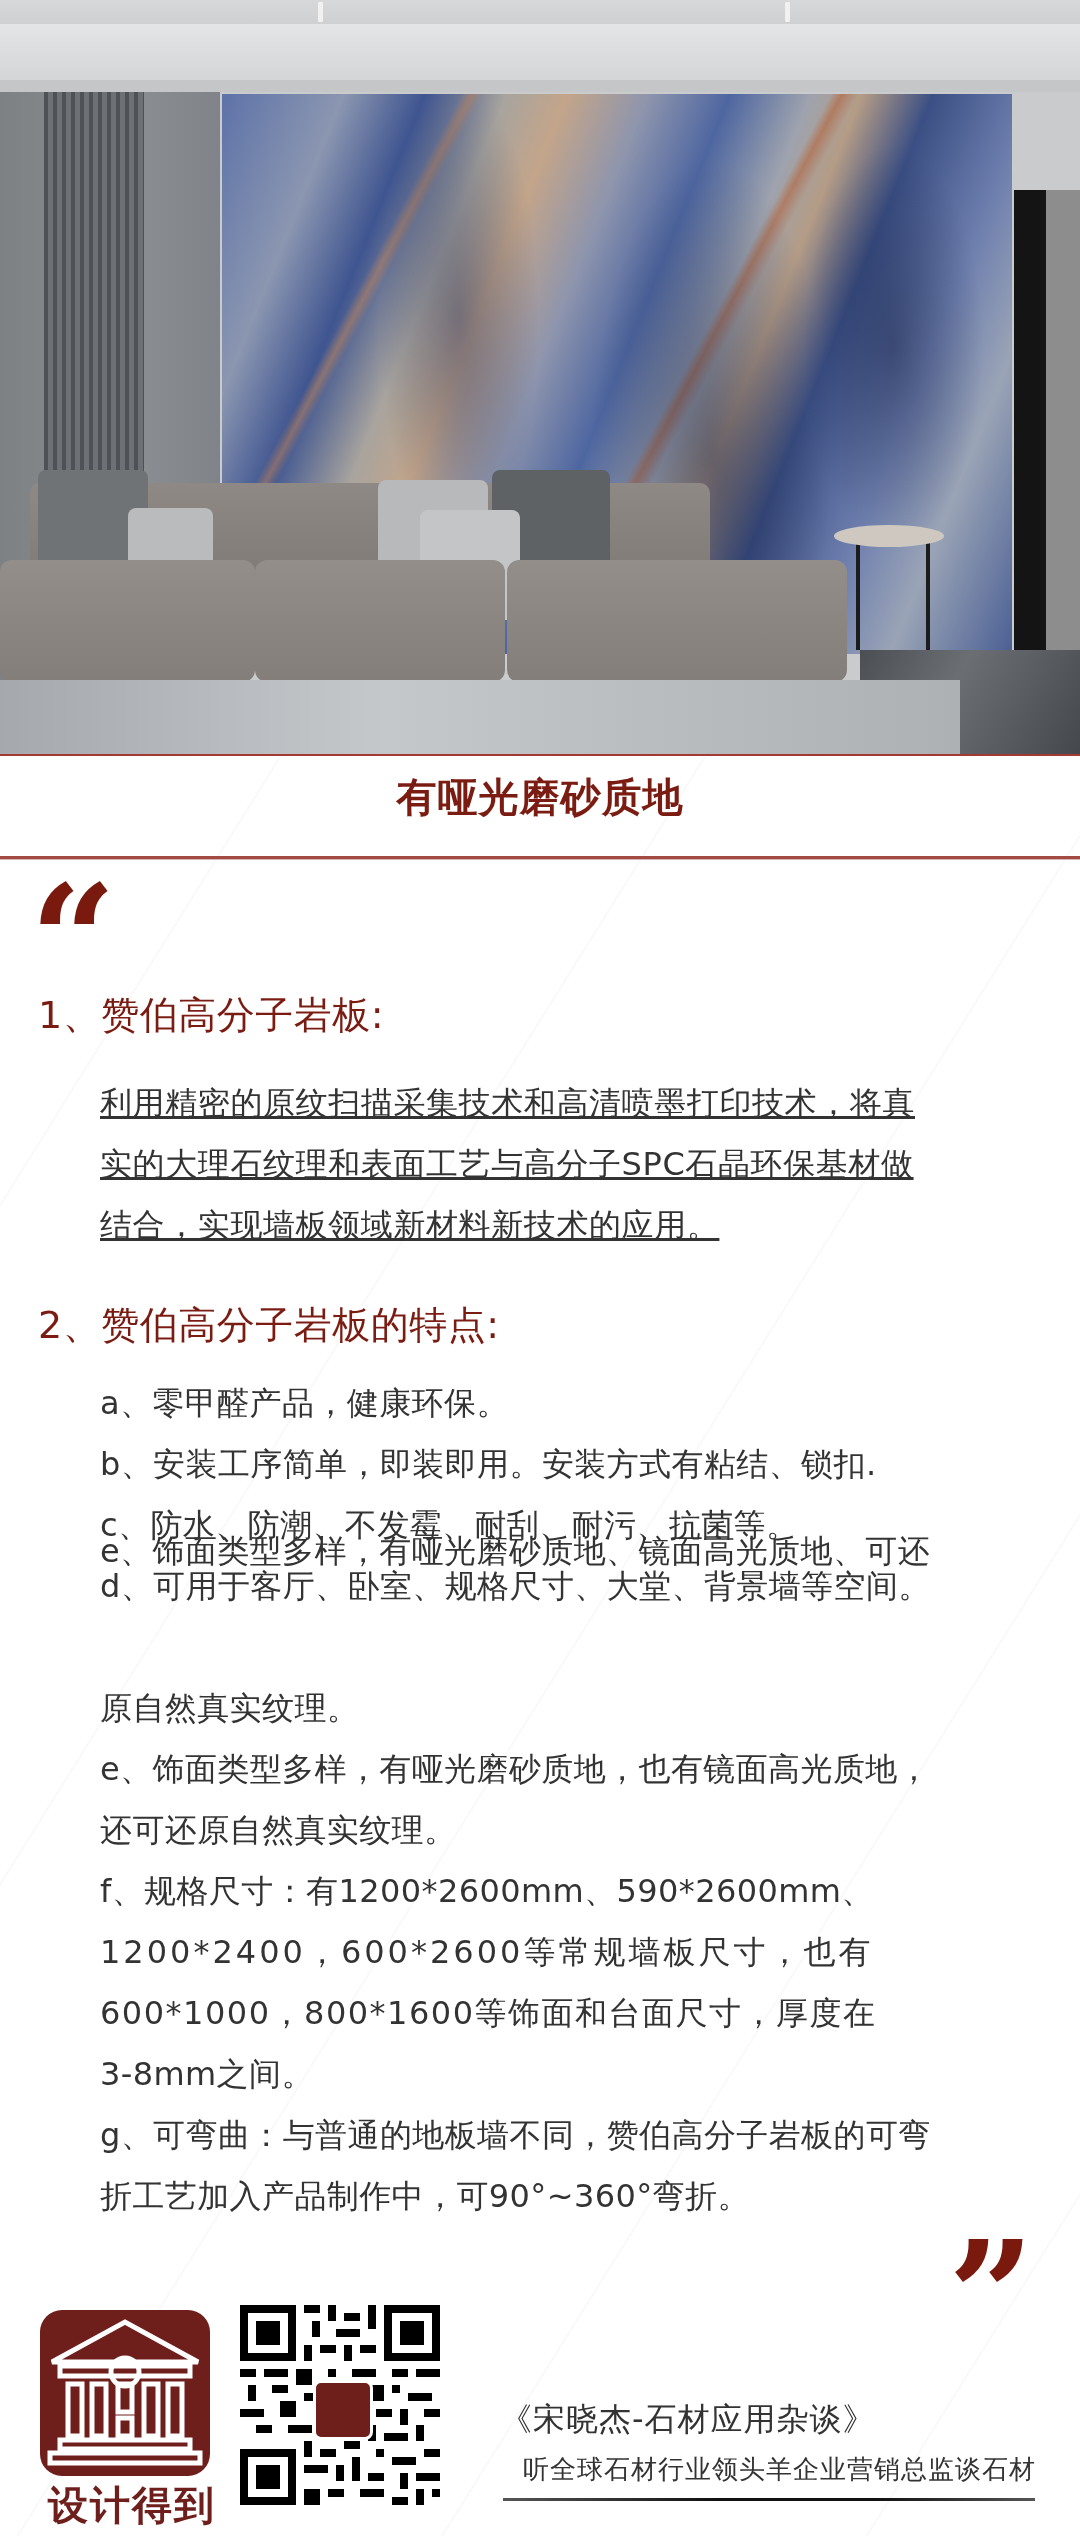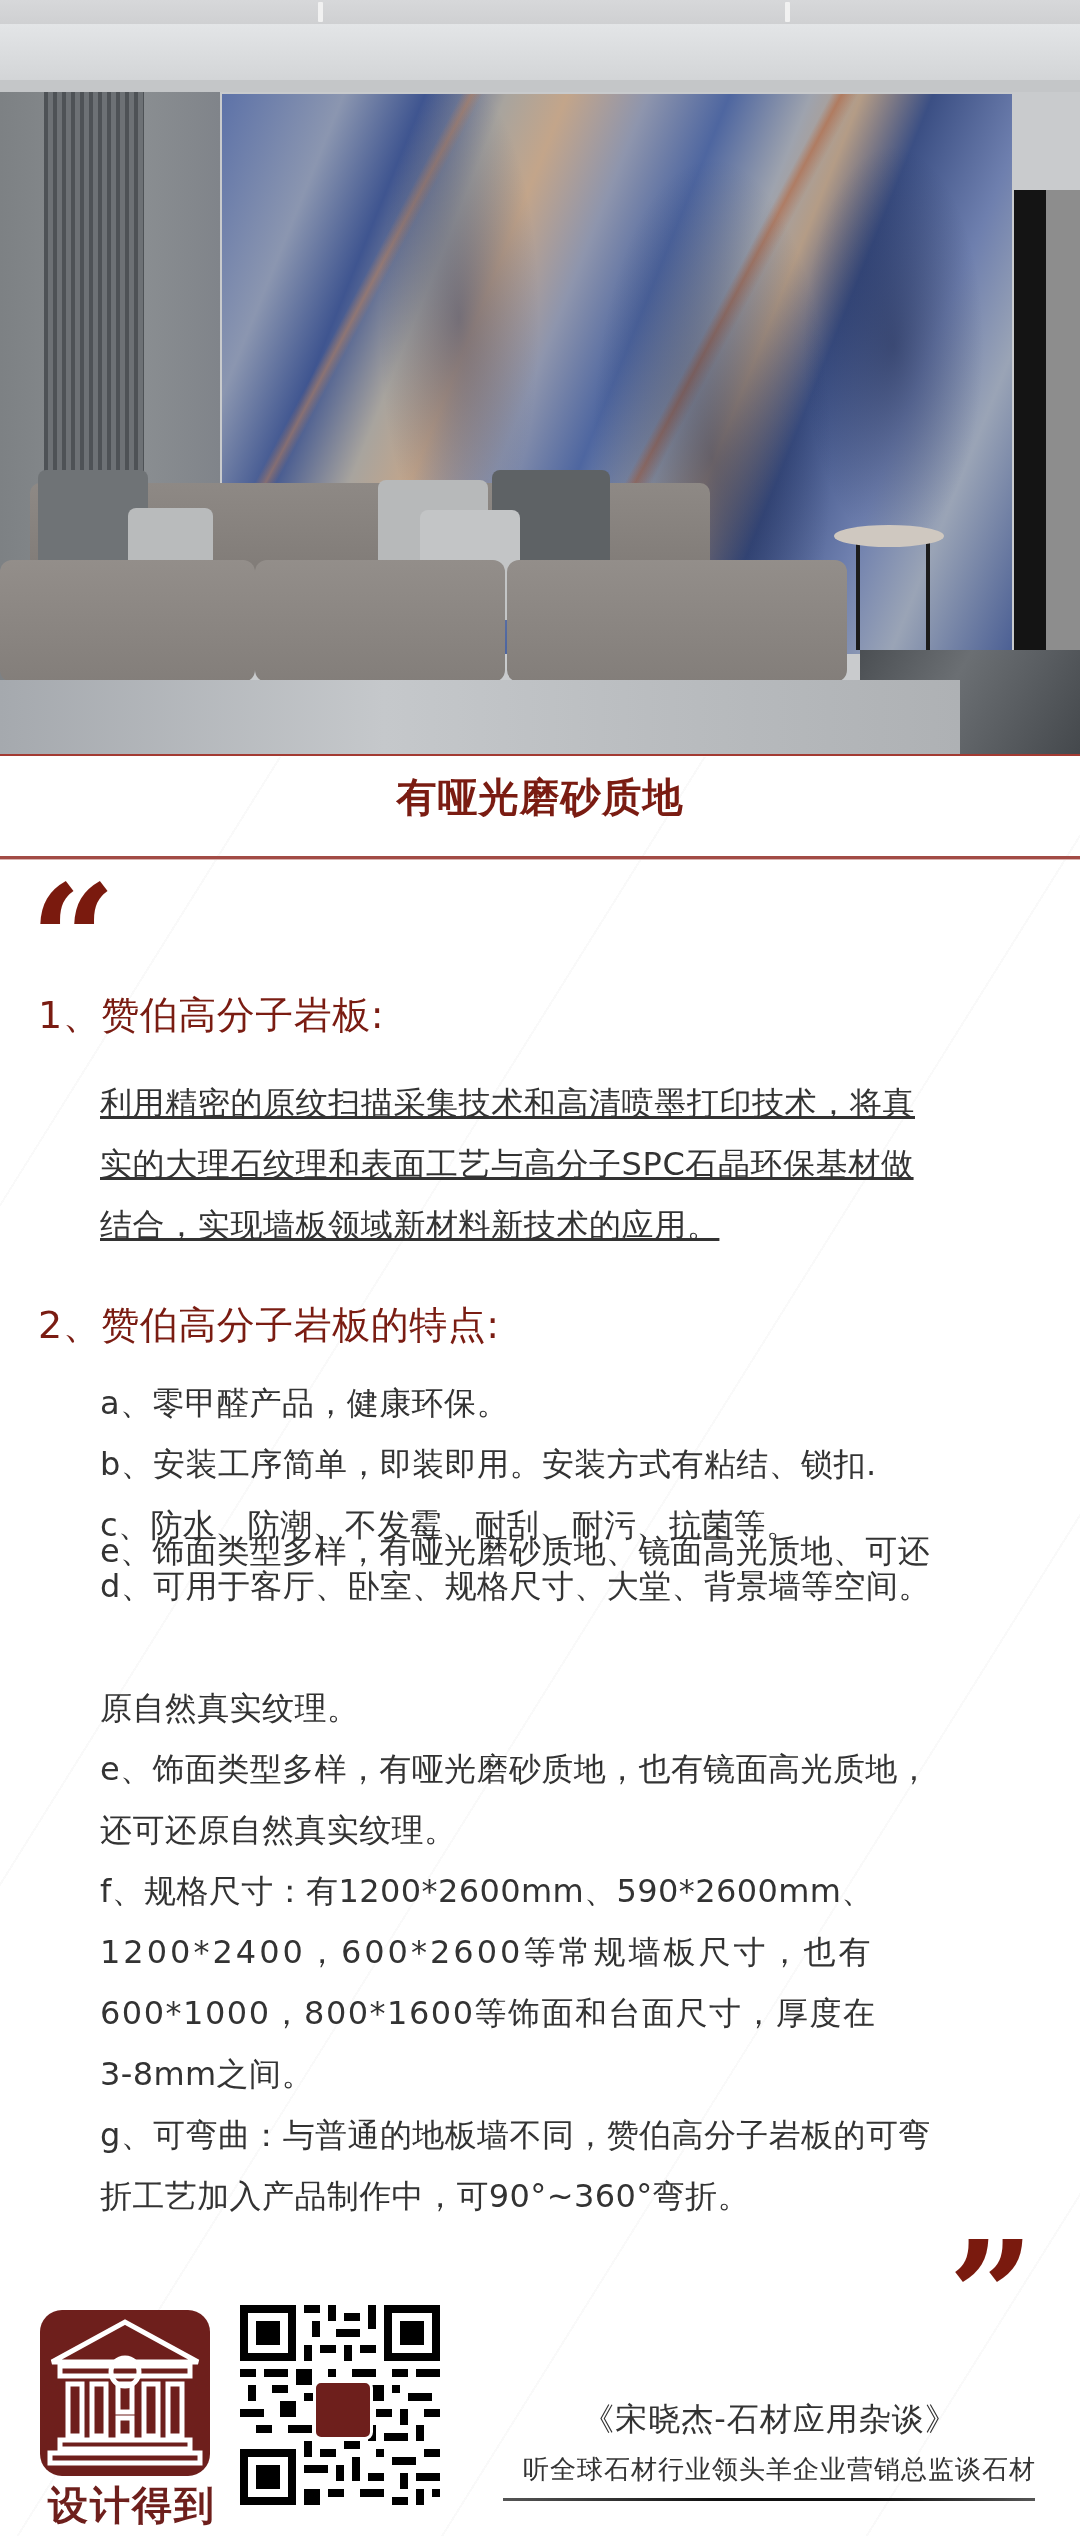--- a/index.html
+++ b/index.html
@@ -127,21 +127,21 @@
     font-size: 40px; font-weight: bold; color: #6e1f1c; letter-spacing: 2px;
   }
   .qr {
     position: absolute; left: 240px; top: 2305px; width: 200px; height: 200px; background: #fff;
   }
   .qr-center {
     position: absolute; left: 313px; top: 2380px; width: 54px; height: 54px;
     background: #6e1f1c; border-radius: 8px; border: 3px solid #fff;
   }
   .series-title {
-    position: absolute; left: 500px; top: 2398px; width: 540px; text-align: center;
+    position: absolute; left: 500px; top: 2398px; width: 540px; text-align: left;
     font-size: 32px; color: #333; letter-spacing: 1px;
   }
   .series-sub {
     position: absolute; left: 500px; top: 2452px; width: 536px; text-align: right;
     font-size: 26px; color: #333; letter-spacing: 1px;
   }
   .series-rule {
     position: absolute; left: 503px; top: 2498px; width: 532px; height: 3px;
     background: linear-gradient(90deg, #555, #111 40%, #111 70%, #555);
   }

